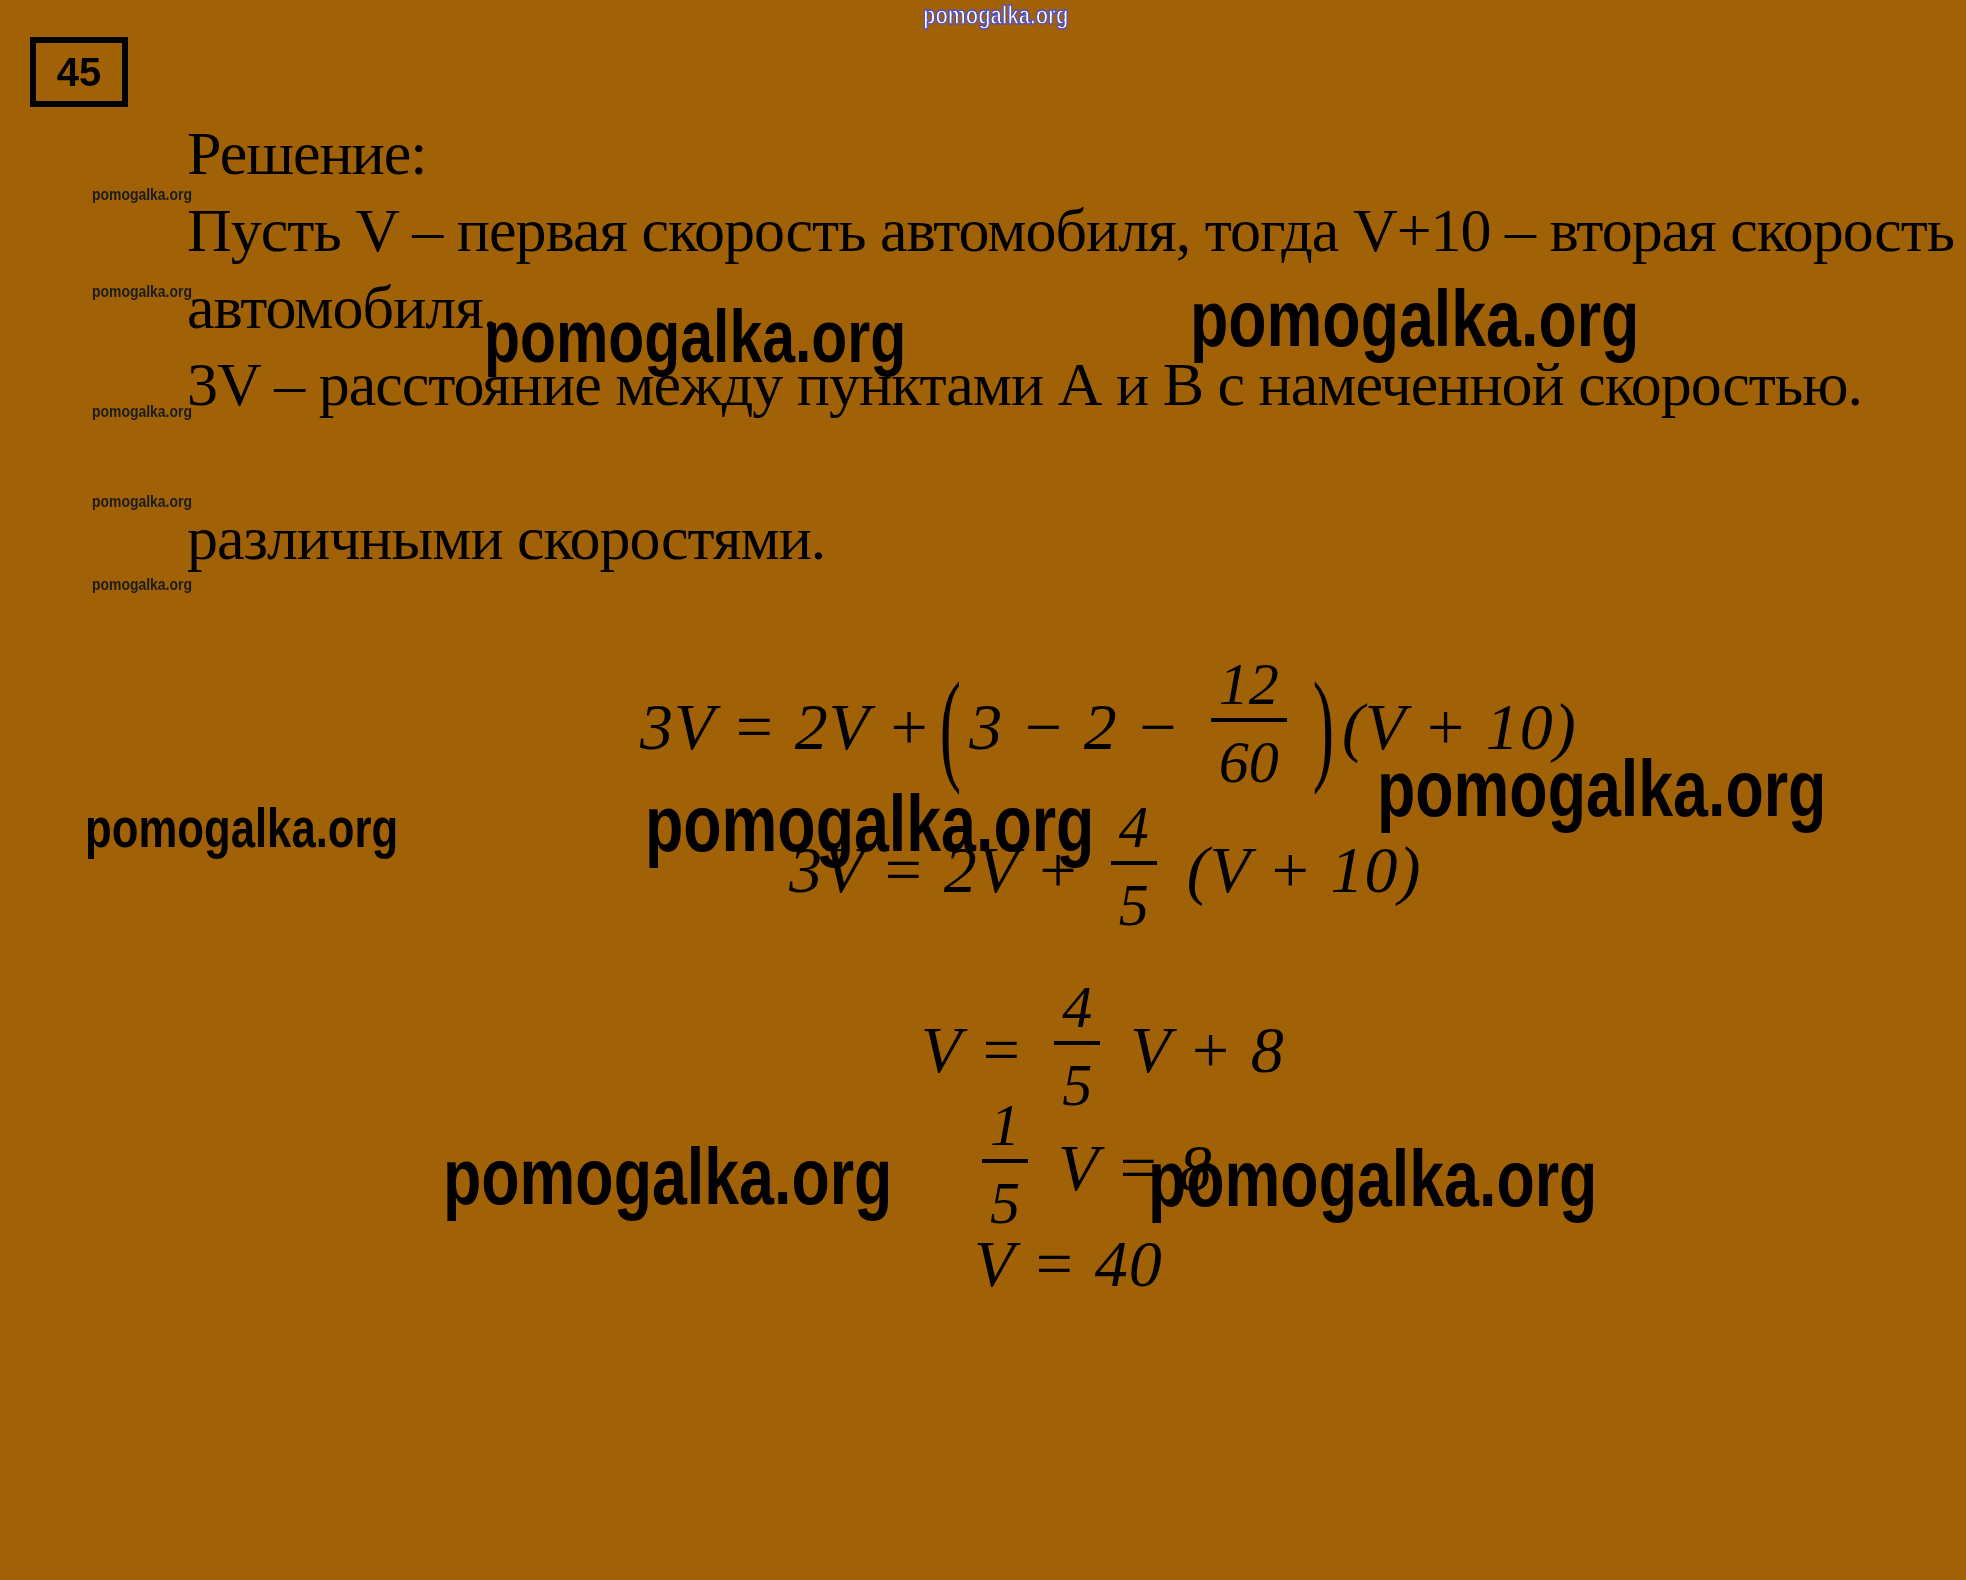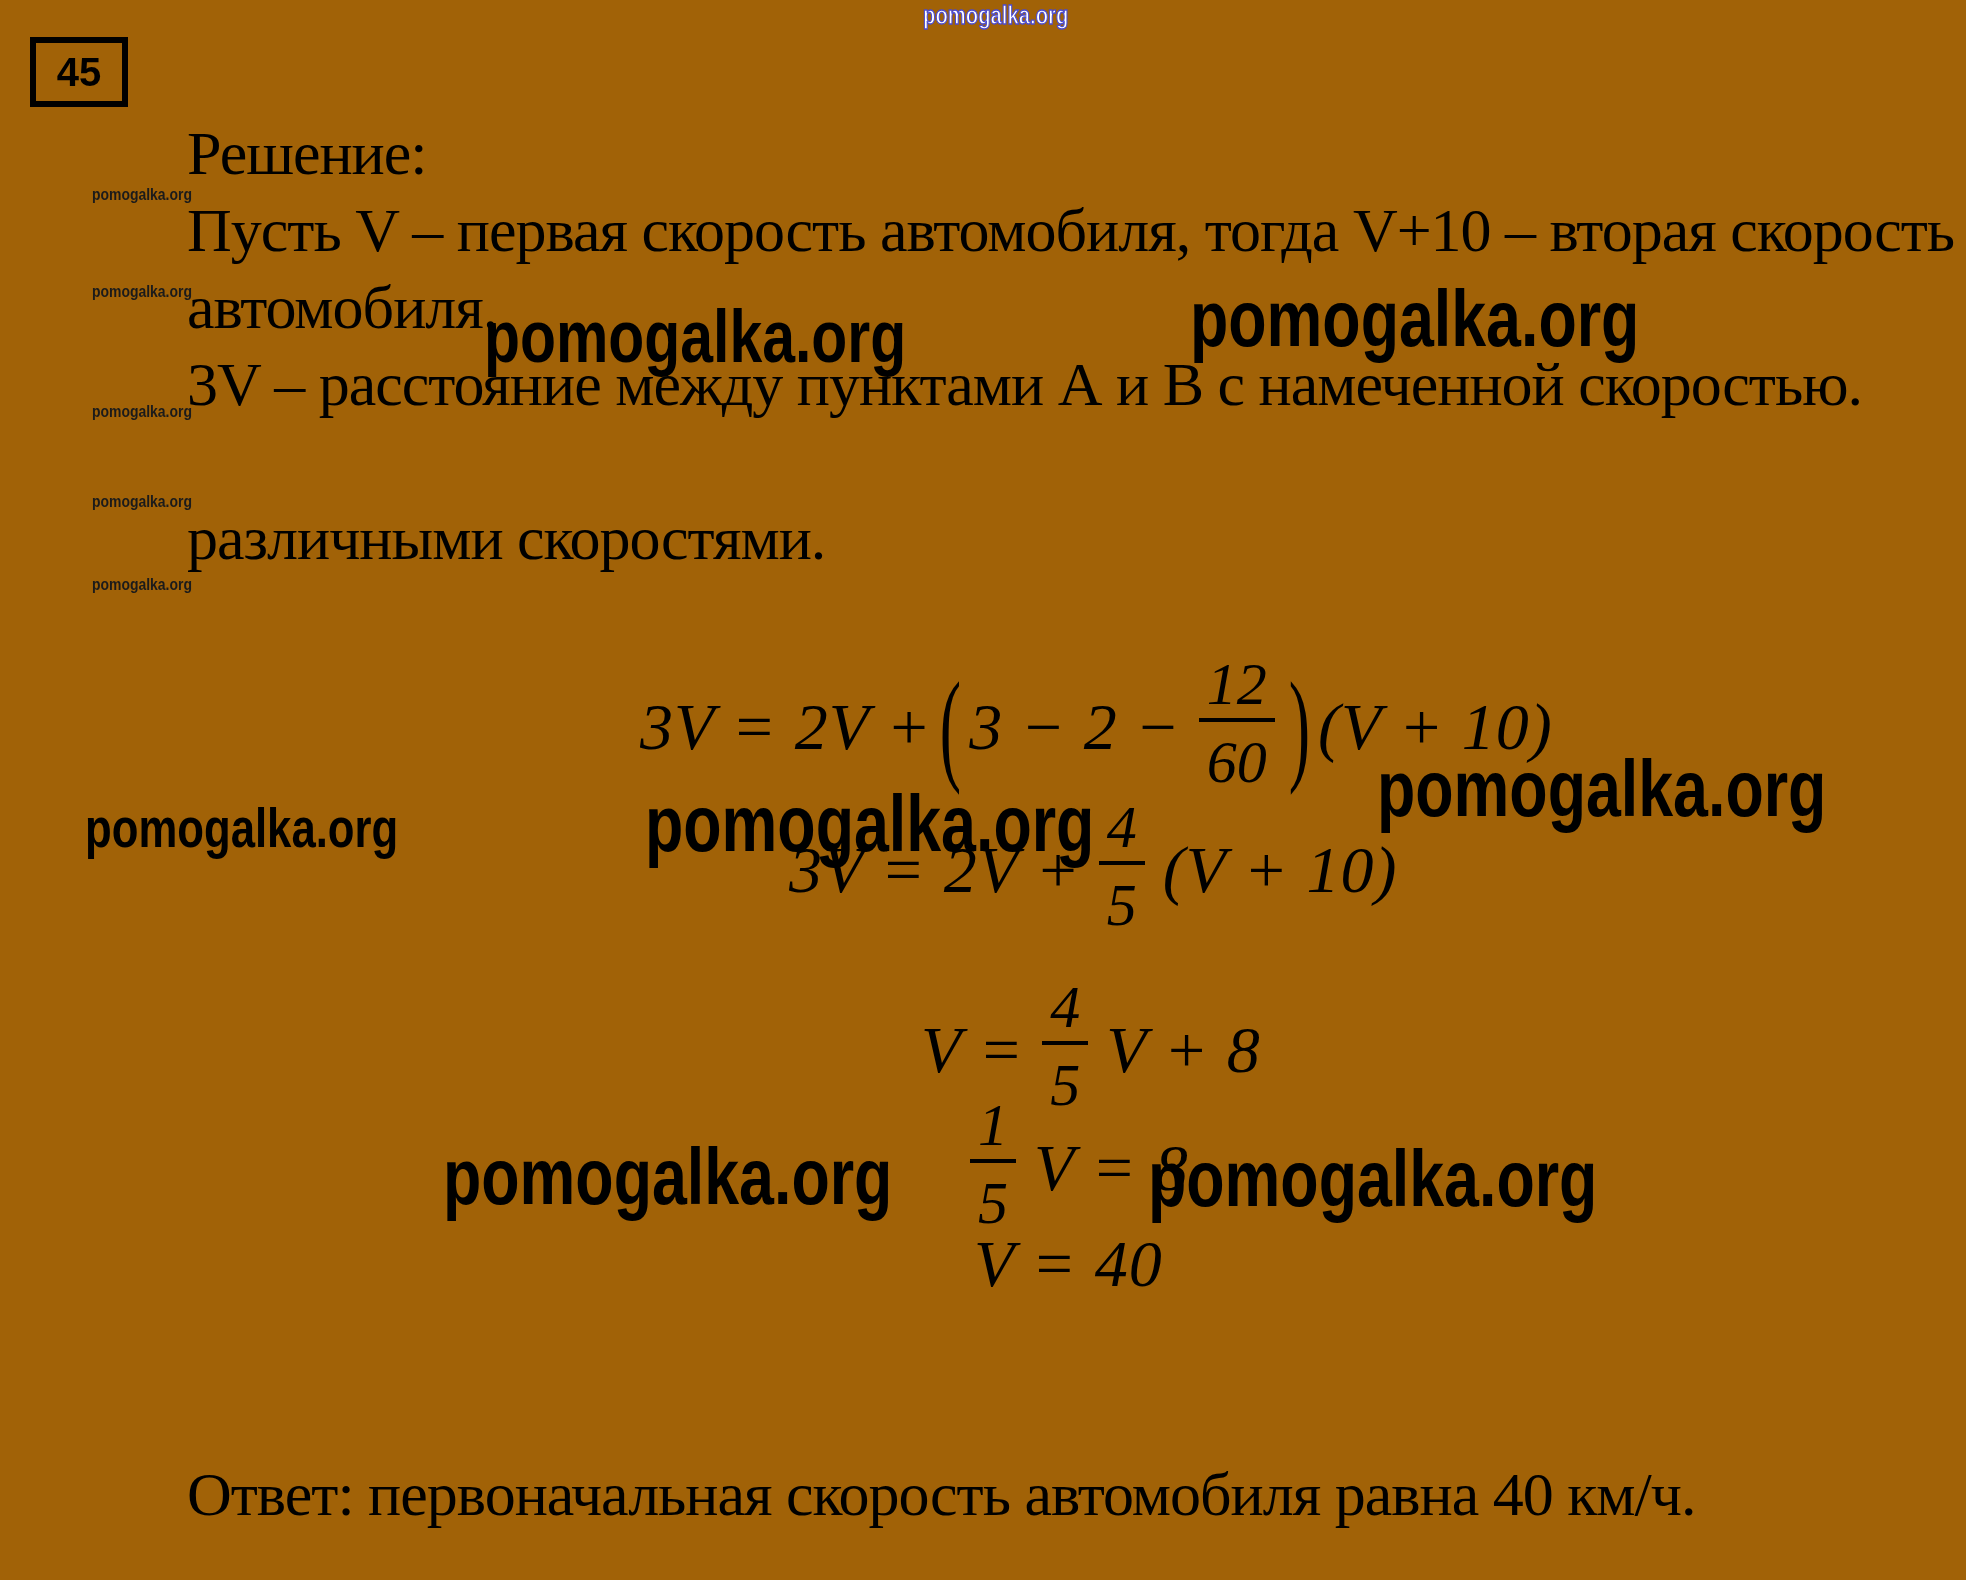--- a/index.html
+++ b/index.html
@@ -42,21 +42,21 @@
     position:absolute;display:flex;align-items:center;
     font-family:"Liberation Serif",serif;font-style:italic;color:#000;
     white-space:nowrap;
   }
   .math .mi{font-size:66px;margin:0 6px;letter-spacing:1px;}
   .paren{
     display:inline-block;font-size:64px;font-style:normal;line-height:1;
     transform:scaleY(1.95);margin:0 2px;
   }
   .frac{display:inline-flex;flex-direction:column;align-items:center;
-    font-size:60px;line-height:1.12;margin:0 12px;}
+    font-size:60px;line-height:1.12;margin:0 24px;}
   .frac .num{padding:0 8px;}
   .frac .den{border-top:4px solid #000;padding:7px 8px;}
 </style>
 </head>
 <body>
 
 <div class="page">
 
   <div class="wm-top" style="-webkit-text-stroke: 1.3px rgb(75, 75, 208); text-shadow: rgb(75, 75, 208) 0px 0px 1px;">pomogalka.org</div>
 
@@ -121,15 +121,14 @@
       <span class="num">1</span>
       <span class="den">5</span>
     </span>
     <span class="mi">V = 8</span>
   </div>
 
   <div class="math" style="left:968px;top:1224px;height:80px">
     <span class="mi">V = 40</span>
   </div>
 
-  <div class="tline" style="left:175px;top:1459px">Ответ: первоначальная скорость автомобиля равна 40 км/ч.</div>
 
 </div>
 
 </body></html>

